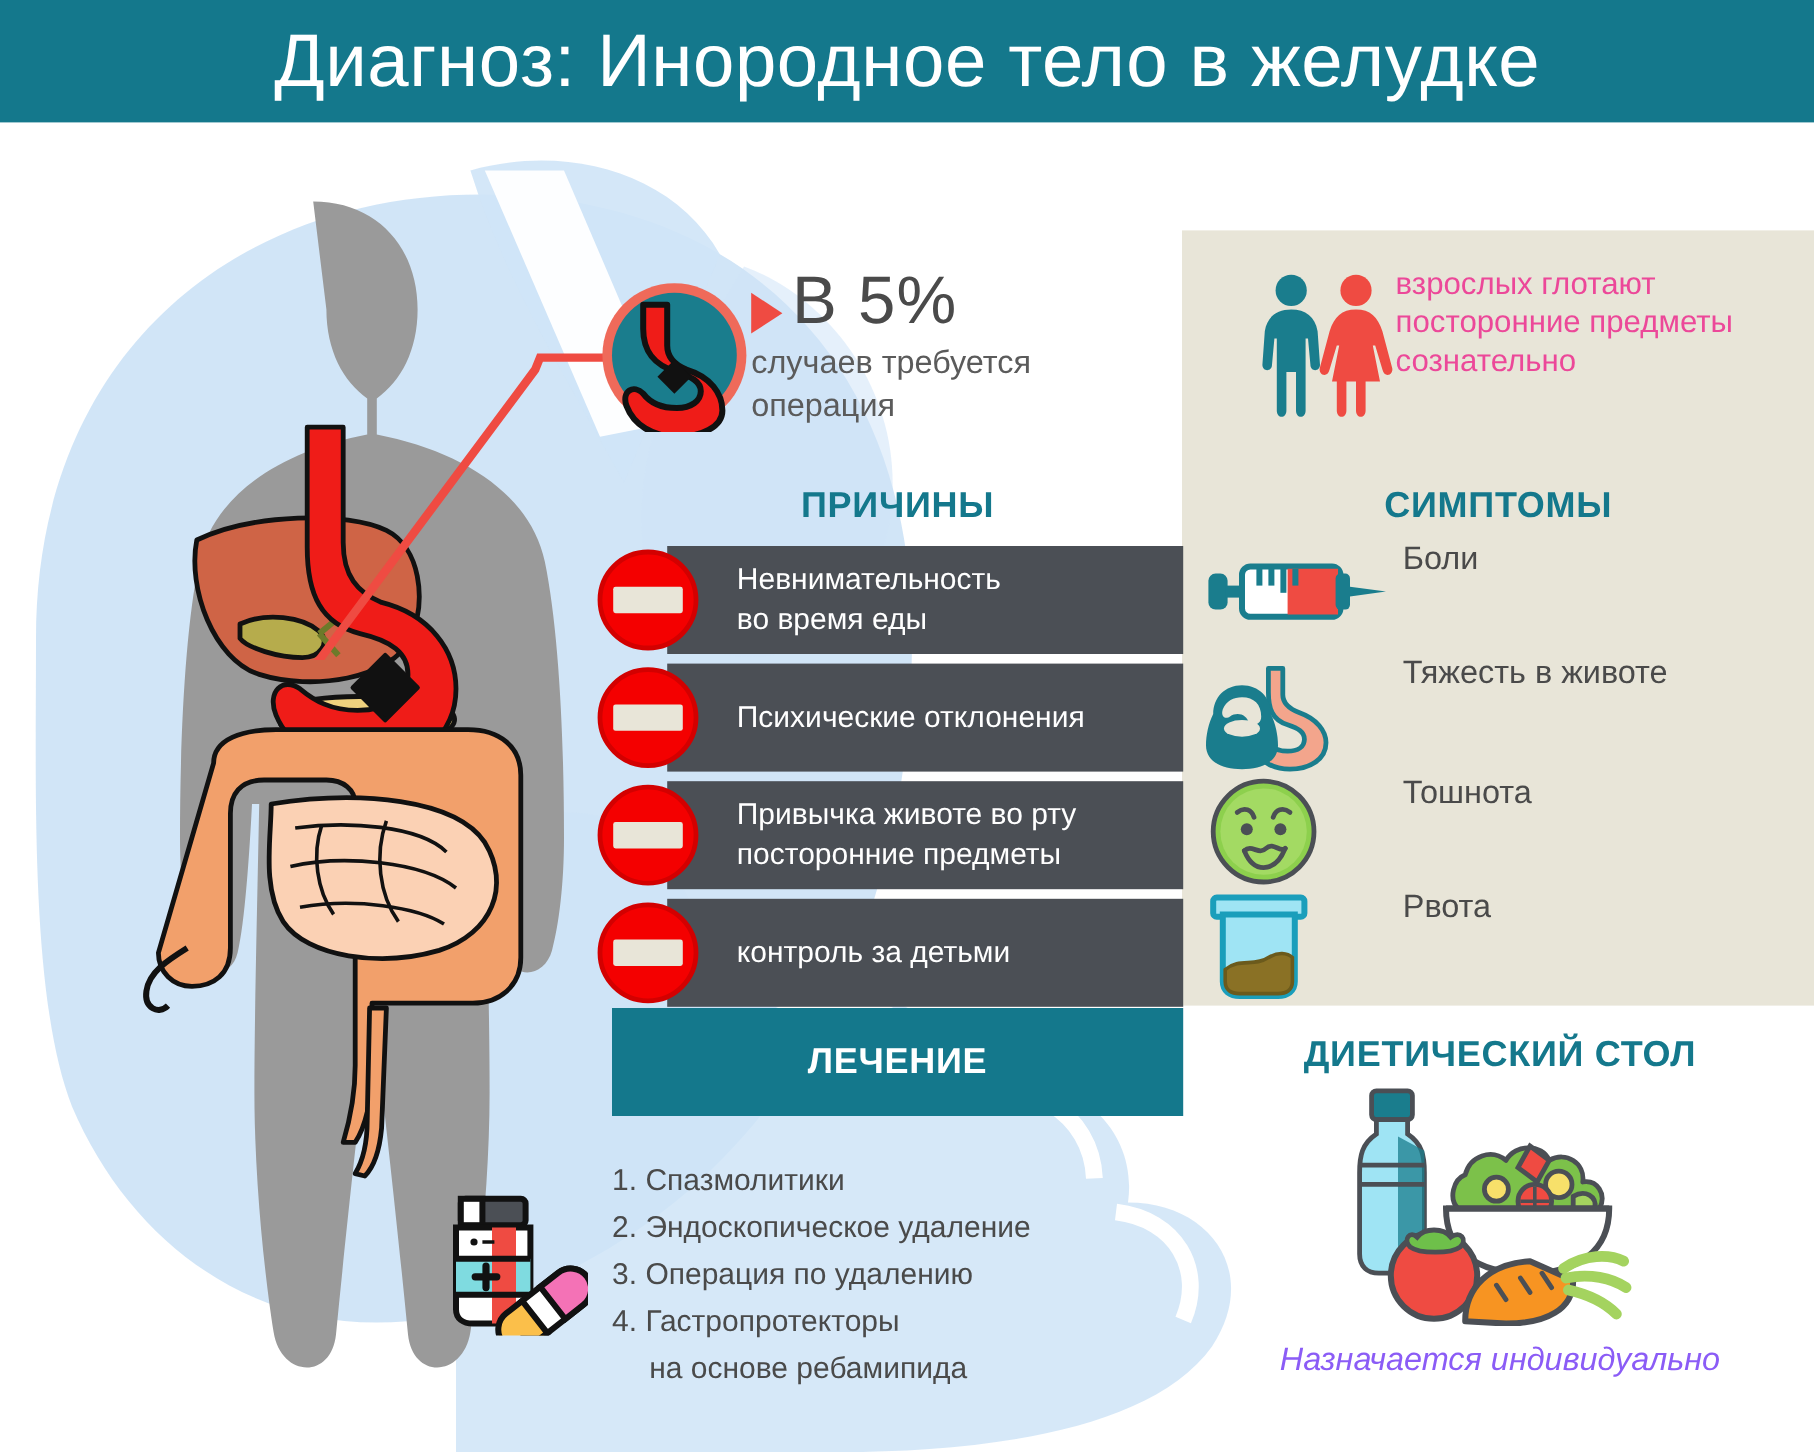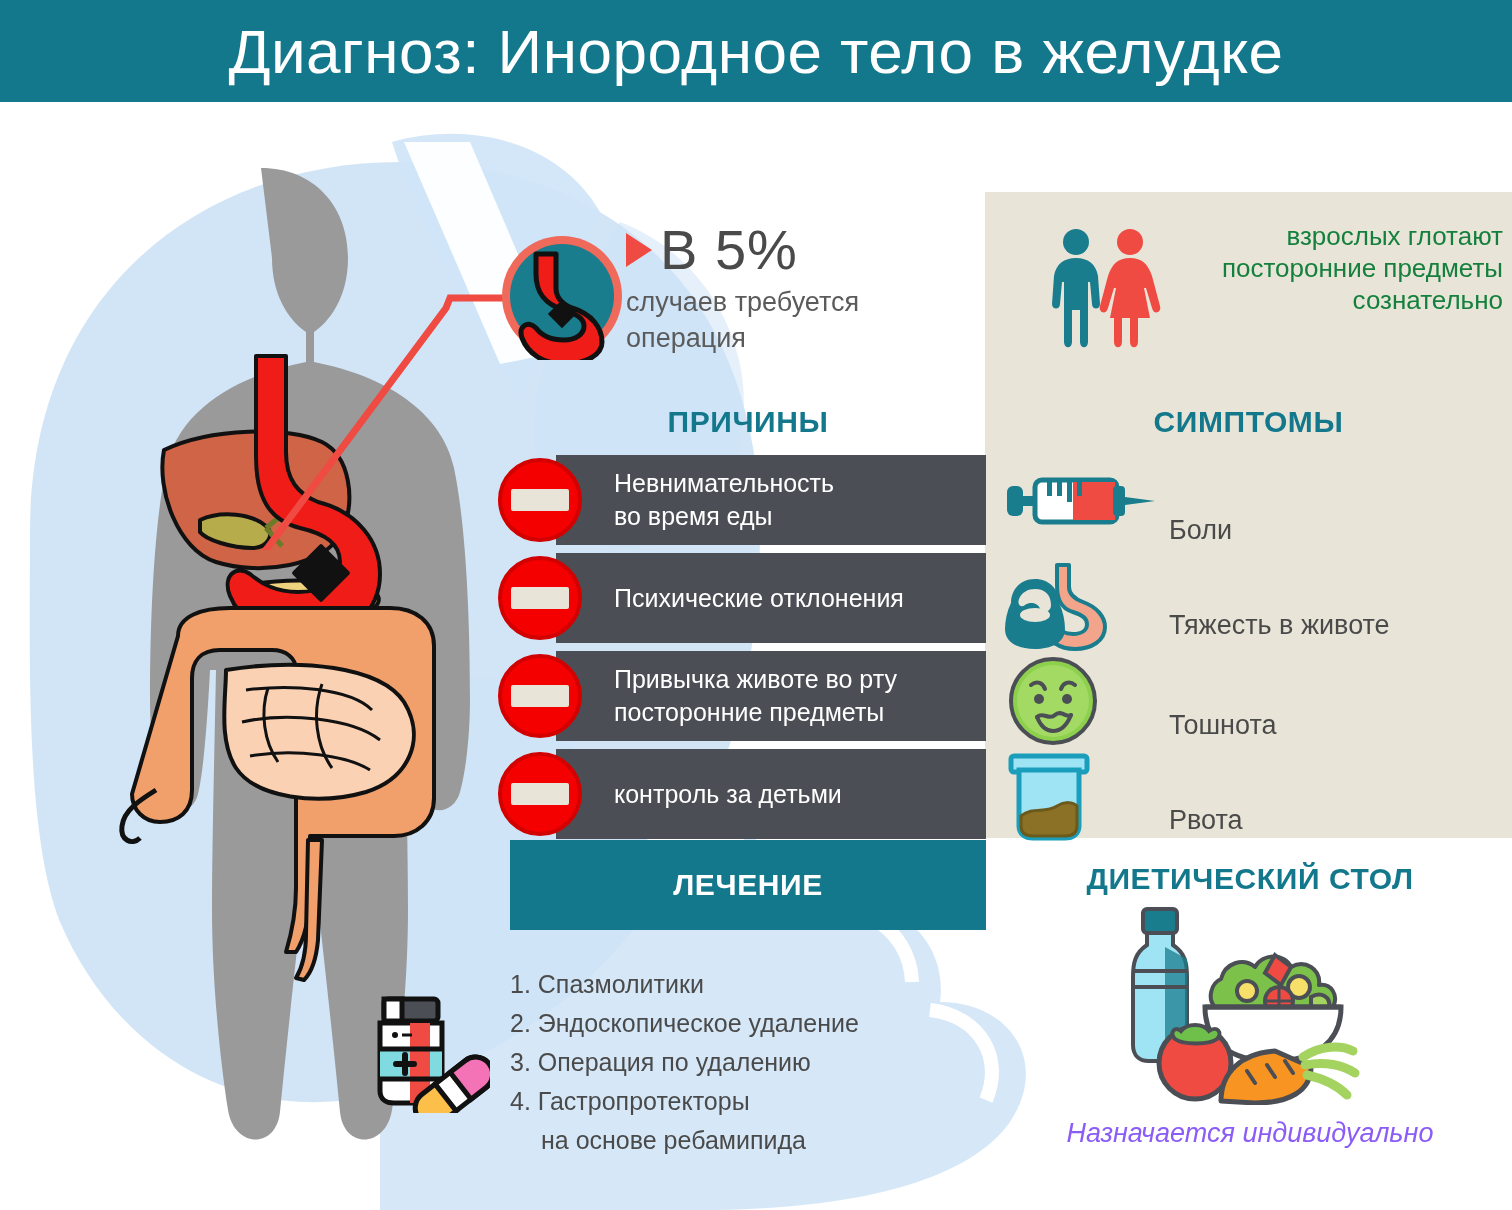--- a/index.html
+++ b/index.html
@@ -29,39 +29,39 @@
   
   .bg-layer { position:absolute; left:0; top:102px; width:1512px; height:1108px; overflow:hidden; }
 
   
   .figure-wrap { position:absolute; left: 60px; top: 150px; width: 480px; height: 1010px; }
 
   
   .stat-surgery { position: absolute; left: 498px; top: 222px; width: 470px; height: 160px; }
   .stat-surgery .icon-box { position:absolute; left:0; top:10px; width:128px; height:128px; }
   .stat-surgery .txt { position:absolute; left: 128px; top: 0px; width: 340px; }
-  .pct-row { display:flex; align-items:center; gap:8px; }
+  .pct-row { display:flex; align-items:flex-end; gap:8px; }
   .tri {
     width: 0; height: 0;
     border-left: 26px solid #ef4b42;
     border-top: 17px solid transparent;
     border-bottom: 17px solid transparent;
     flex: none;
   }
   .pct-num { font-size: 56px; color: #4a4a4a; font-weight: 400; line-height: 56px; letter-spacing: 1px; }
   .stat-sub { font-size: 27px; color: #5b5b5b; line-height: 36px; margin-top: 6px; }
 
   
   .beige-panel {
     position:absolute; left: 985px; top: 192px; width: 527px; height: 646px;
     background: #e8e5d8;
   }
   .people-icons { position:absolute; left: 1050px; top: 226px; width: 112px; height: 125px; }
   .adults-txt { position:absolute; left: 1163px; top: 218px; width: 340px; }
-  .adults-sub { font-size: 26px; color: #15803d; line-height: 32px; margin-top: 2px; text-align: right; }
+  .adults-sub { font-size: 26px; color: #ec4899; line-height: 32px; margin-top: 2px; }
 
   .section-head {
     position:absolute;
     font-size: 30px; font-weight: bold; color: #14788c;
     letter-spacing: 0.6px; text-align:center;
   }
   #causes-head { left: 510px; top: 405px; width: 476px; }
   #symptoms-head { left: 985px; top: 405px; width: 527px; }
   #diet-head { left: 1000px; top: 862px; width: 500px; }
 
@@ -80,21 +80,21 @@
   .noentry .outer {
     position:absolute; inset:0; border-radius:50%;
     background:#f40000; border: 4px solid #d30000;
   }
   .noentry .bar {
     position:absolute; left: 13px; top: 31px; width: 58px; height: 22px;
     background:#e8e5d8; border-radius:2px;
   }
 
   
-  .symptom-row { position:absolute; left: 1005px; width: 500px; height: 96px; display:flex; align-items:flex-end; }
+  .symptom-row { position:absolute; left: 1005px; width: 500px; height: 96px; display:flex; align-items:flex-start; }
   .symptom-icon { width: 104px; height: 88px; flex: none; position:relative; }
   .symptom-label { font-size: 27px; color: #4a4a4a; margin-left: 60px; }
 
   
   .treat-block {
     position:absolute; left: 510px; top: 840px; width: 476px; height: 90px;
     background:#14788c; display:flex; align-items:center; justify-content:center;
   }
   .treat-title { color:#fff; font-size: 30px; font-weight: bold; letter-spacing: 0.6px; }
 

